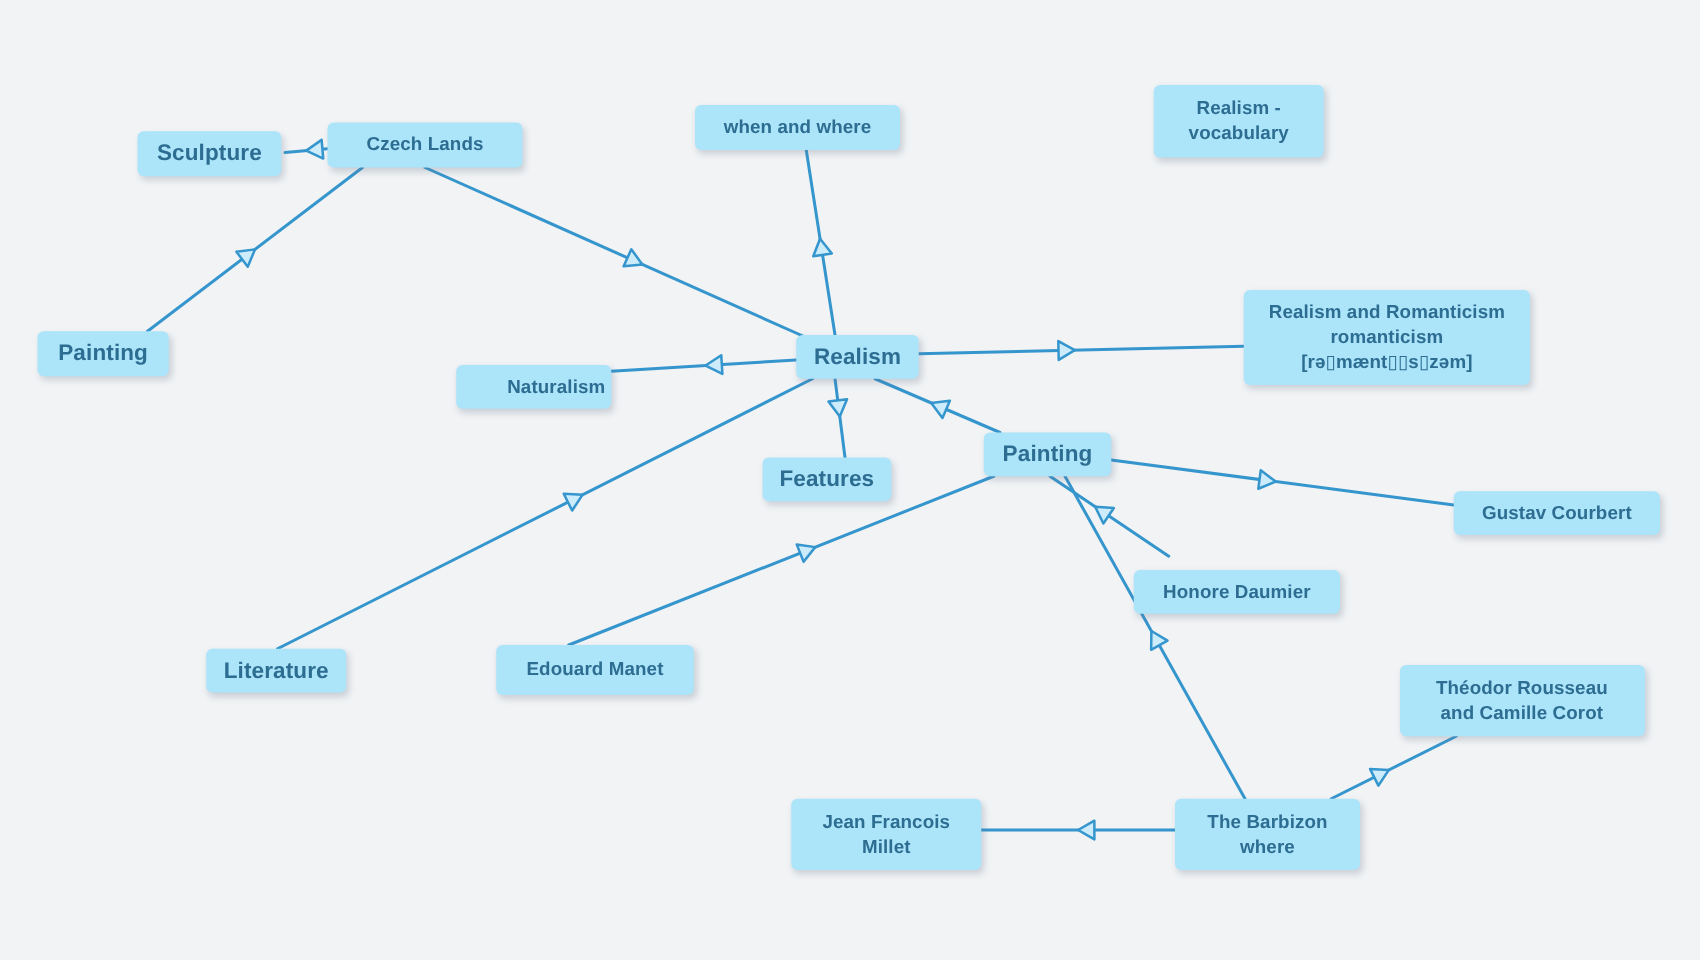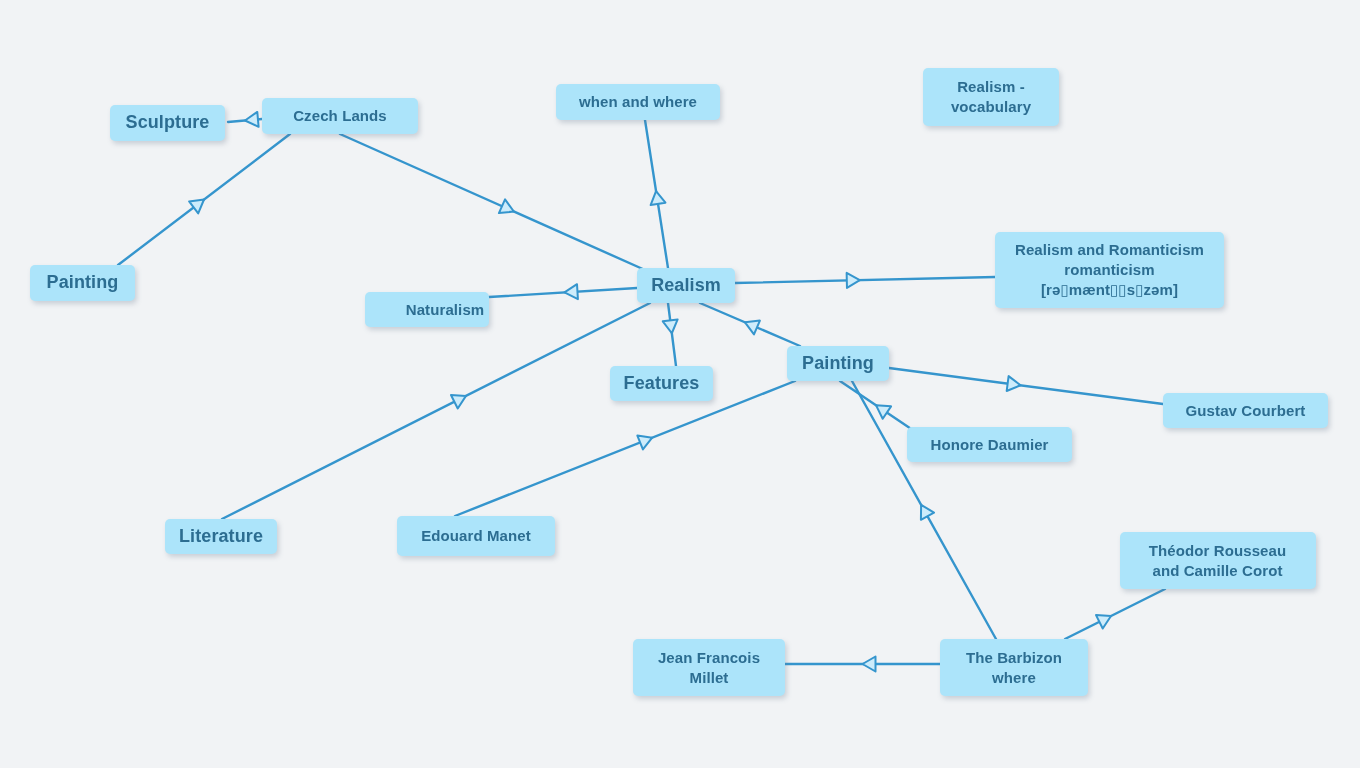--- a/index.html
+++ b/index.html
@@ -128,21 +128,21 @@
       <div class="node" style="left: 900px; top: 68px; width: 136px; height: 58px; margin-left: 23px;">Realism -
 vocabulary</div>
       <div class="node small" style="left: 30px; top: 265px; width: 105px; height: 36px;">Painting</div>
       <div class="node" style="left: 995px; top: 232px; width: 229px; height: 76px;">Realism and Romanticism
 romanticism [rə▯mænt▯▯s▯zəm]</div>
       <div class="node central small" style="left: 637px; top: 268px; width: 98px; height: 35px;">Realism</div>
       <div class="node" style="left: 365px; top: 292px; width: 124px; height: 35px; padding-left: 48px;">Naturalism</div>
       <div class="node small" style="left: 787px; top: 346px; width: 102px; height: 35px;">Painting</div>
       <div class="node small" style="left: 610px; top: 366px; width: 103px; height: 35px;">Features</div>
       <div class="node" style="left: 1163px; top: 393px; width: 165px; height: 35px;">Gustav Courbert</div>
-      <div class="node" style="left: 907px; top: 427px; width: 165px; height: 35px;">Honore Daumier</div>
+      <div class="node" style="left: 907px; top: 456px; width: 165px; height: 35px;">Honore Daumier</div>
       <div class="node small" style="left: 165px; top: 519px; width: 112px; height: 35px; text-align: right;">Literature</div>
       <div class="node" style="left: 397px; top: 516px; width: 158px; height: 40px;">Edouard Manet</div>
       <div class="node" style="left: 1120px; top: 532px; width: 196px; height: 57px; padding-left: 11px;">Théodor Rousseau
 and Camille Corot</div>
       <div class="node" style="left: 633px; top: 639px; width: 152px; height: 57px;">Jean Francois
 Millet</div>
       <div class="node" style="left: 940px; top: 639px; width: 148px; height: 57px;">The Barbizon
 where</div>
     </div>
 </div>

